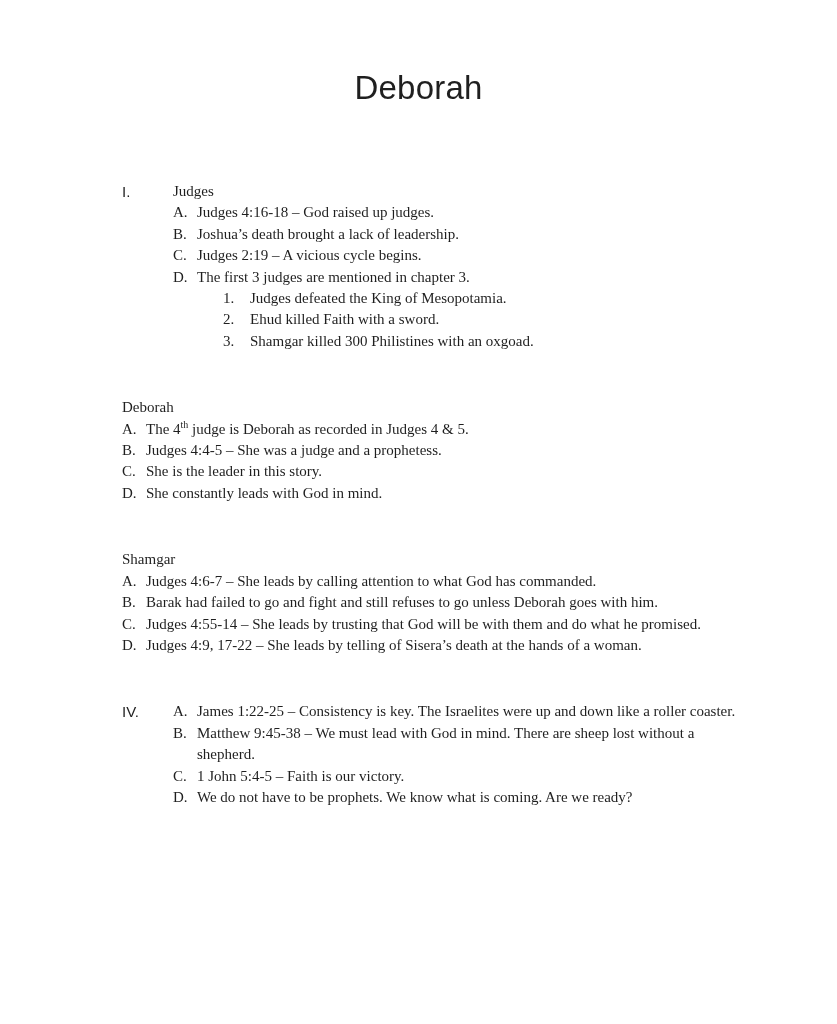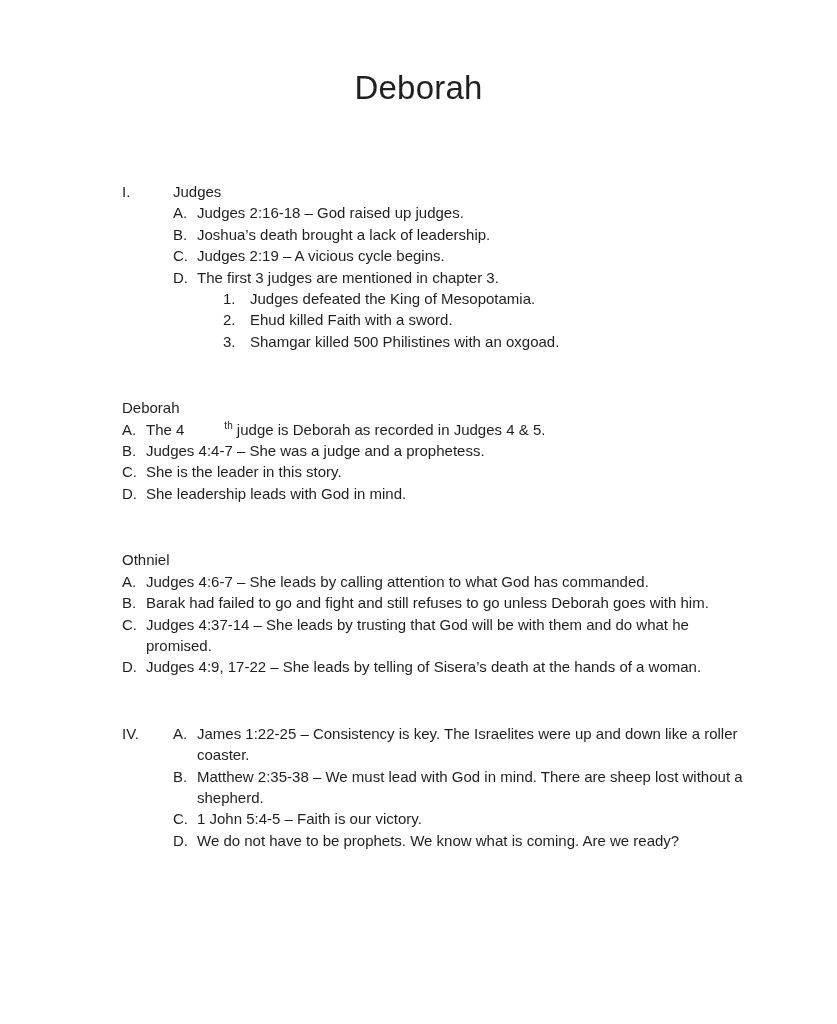--- a/index.html
+++ b/index.html
@@ -34,20 +34,21 @@
   .section:last-child {
     margin-bottom: 16px;
   }
   .numeral {
     width: 51px;
     flex-shrink: 0;
   }
   .section-body {
     flex: 1;
     min-width: 0;
+    font-family: Liberation Serif, serif;
   }
   .item {
     display: flex;
   }
   .item-label {
     width: 24px;
     flex-shrink: 0;
   }
   .item-text {
     flex: 1;
@@ -58,37 +59,36 @@
     margin-left: 50px;
   }
   .sub-label {
     width: 27px;
     flex-shrink: 0;
   }
   sup {
     font-size: 10px;
     line-height: 0;
     vertical-align: super;
-    margin-left: 40px;
   }
 </style>
 </head>
 <body>
 
 <h1 class="doc-title">Deborah</h1>
 
 <main class="outline">
 
   <section class="section">
     <div class="numeral">I.</div>
     <div class="section-body">
       <div class="section-heading">Judges</div>
       <div class="item">
         <span class="item-label">A.</span>
-        <span class="item-text">Judges 2:16-18 – God raised up judges.</span>
+        <span class="item-text">Judges 4:16-18 – God raised up judges.</span>
       </div>
       <div class="item">
         <span class="item-label">B.</span>
         <span class="item-text">Joshua’s death brought a lack of leadership.</span>
       </div>
       <div class="item">
         <span class="item-label">C.</span>
         <span class="item-text">Judges 2:19 – A vicious cycle begins.</span>
       </div>
       <div class="item">
@@ -98,79 +98,79 @@
       <div class="subitem">
         <span class="sub-label">1.</span>
         <span class="item-text">Judges defeated the King of Mesopotamia.</span>
       </div>
       <div class="subitem">
         <span class="sub-label">2.</span>
         <span class="item-text">Ehud killed Faith with a sword.</span>
       </div>
       <div class="subitem">
         <span class="sub-label">3.</span>
-        <span class="item-text">Shamgar killed 500 Philistines with an oxgoad.</span>
+        <span class="item-text">Shamgar killed 300 Philistines with an oxgoad.</span>
       </div>
     </div>
   </section>
 
   <section class="section">
     <div class="section-body">
       <div class="section-heading">Deborah</div>
       <div class="item">
         <span class="item-label">A.</span>
         <span class="item-text"><span>The 4</span><sup>th</sup><span> judge is Deborah as recorded in Judges 4 &amp; 5.</span></span>
       </div>
       <div class="item">
         <span class="item-label">B.</span>
-        <span class="item-text">Judges 4:4-7 – She was a judge and a prophetess.</span>
+        <span class="item-text">Judges 4:4-5 – She was a judge and a prophetess.</span>
       </div>
       <div class="item">
         <span class="item-label">C.</span>
         <span class="item-text">She is the leader in this story.</span>
       </div>
       <div class="item">
         <span class="item-label">D.</span>
-        <span class="item-text">She leadership leads with God in mind.</span>
+        <span class="item-text">She constantly leads with God in mind.</span>
       </div>
     </div>
   </section>
 
   <section class="section">
     <div class="section-body">
-      <div class="section-heading">Othniel</div>
+      <div class="section-heading">Shamgar</div>
       <div class="item">
         <span class="item-label">A.</span>
         <span class="item-text">Judges 4:6-7 – She leads by calling attention to what God has commanded.</span>
       </div>
       <div class="item">
         <span class="item-label">B.</span>
         <span class="item-text">Barak had failed to go and fight and still refuses to go unless Deborah goes with him.</span>
       </div>
       <div class="item">
         <span class="item-label">C.</span>
-        <span class="item-text">Judges 4:37-14 – She leads by trusting that God will be with them and do what he promised.</span>
+        <span class="item-text">Judges 4:55-14 – She leads by trusting that God will be with them and do what he promised.</span>
       </div>
       <div class="item">
         <span class="item-label">D.</span>
         <span class="item-text">Judges 4:9, 17-22 – She leads by telling of Sisera’s death at the hands of a woman.</span>
       </div>
     </div>
   </section>
 
   <section class="section">
     <div class="numeral">IV.</div>
     <div class="section-body">
       <div class="item">
         <span class="item-label">A.</span>
         <span class="item-text">James 1:22-25 – Consistency is key. The Israelites were up and down like a roller coaster.</span>
       </div>
       <div class="item">
         <span class="item-label">B.</span>
-        <span class="item-text">Matthew 2:35-38 – We must lead with God in mind. There are sheep lost without a shepherd.</span>
+        <span class="item-text">Matthew 9:45-38 – We must lead with God in mind. There are sheep lost without a shepherd.</span>
       </div>
       <div class="item">
         <span class="item-label">C.</span>
         <span class="item-text">1 John 5:4-5 – Faith is our victory.</span>
       </div>
       <div class="item">
         <span class="item-label">D.</span>
         <span class="item-text">We do not have to be prophets. We know what is coming. Are we ready?</span>
       </div>
     </div>

